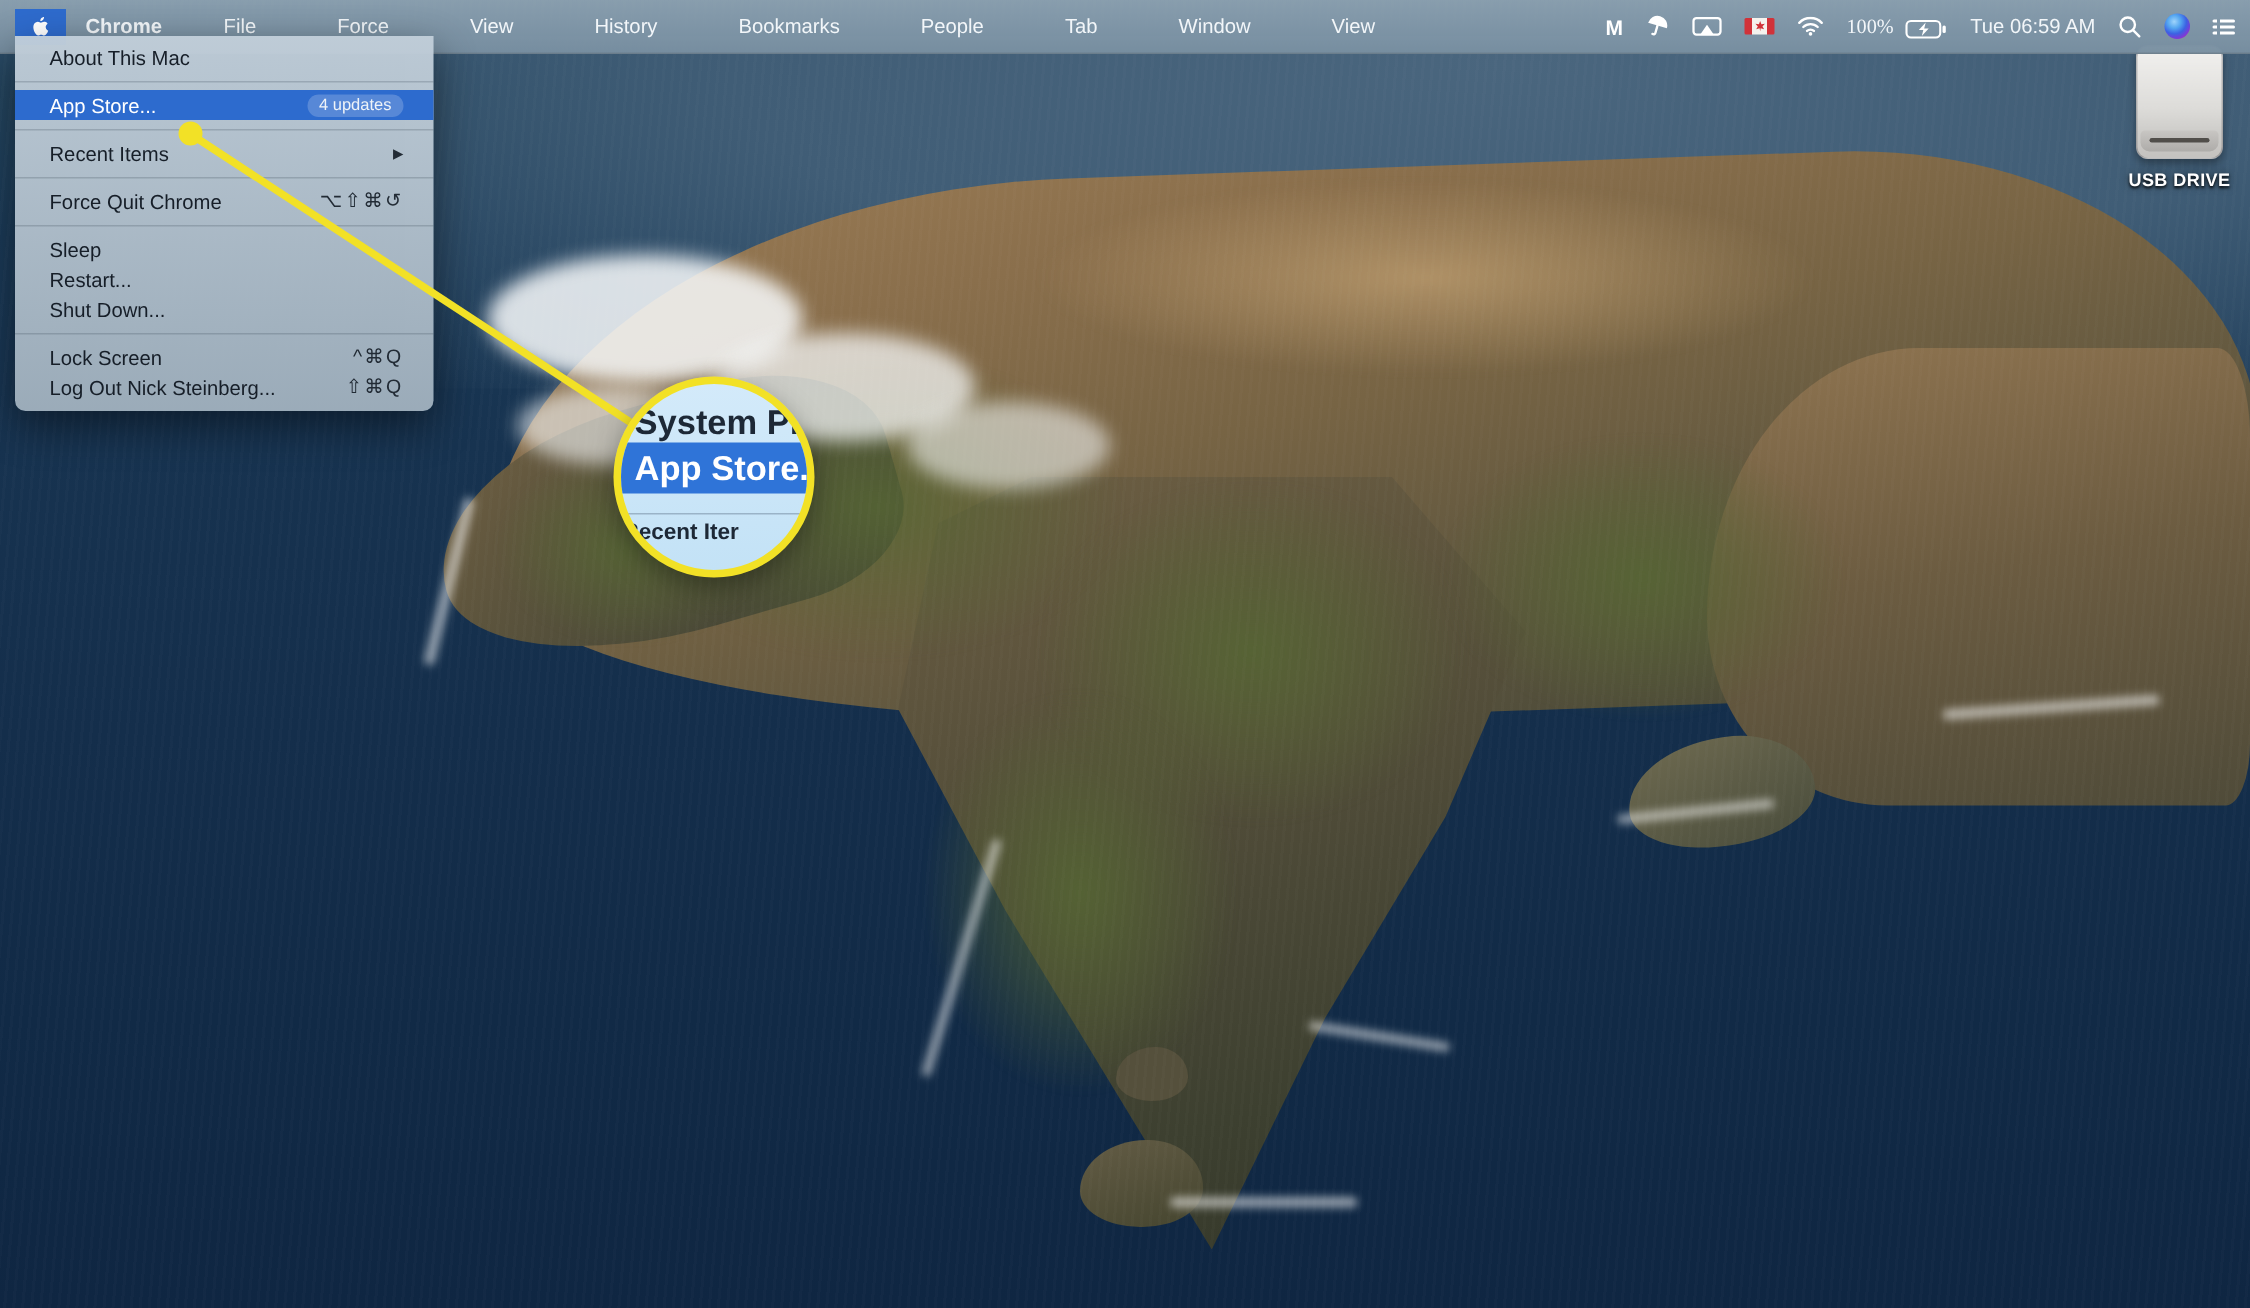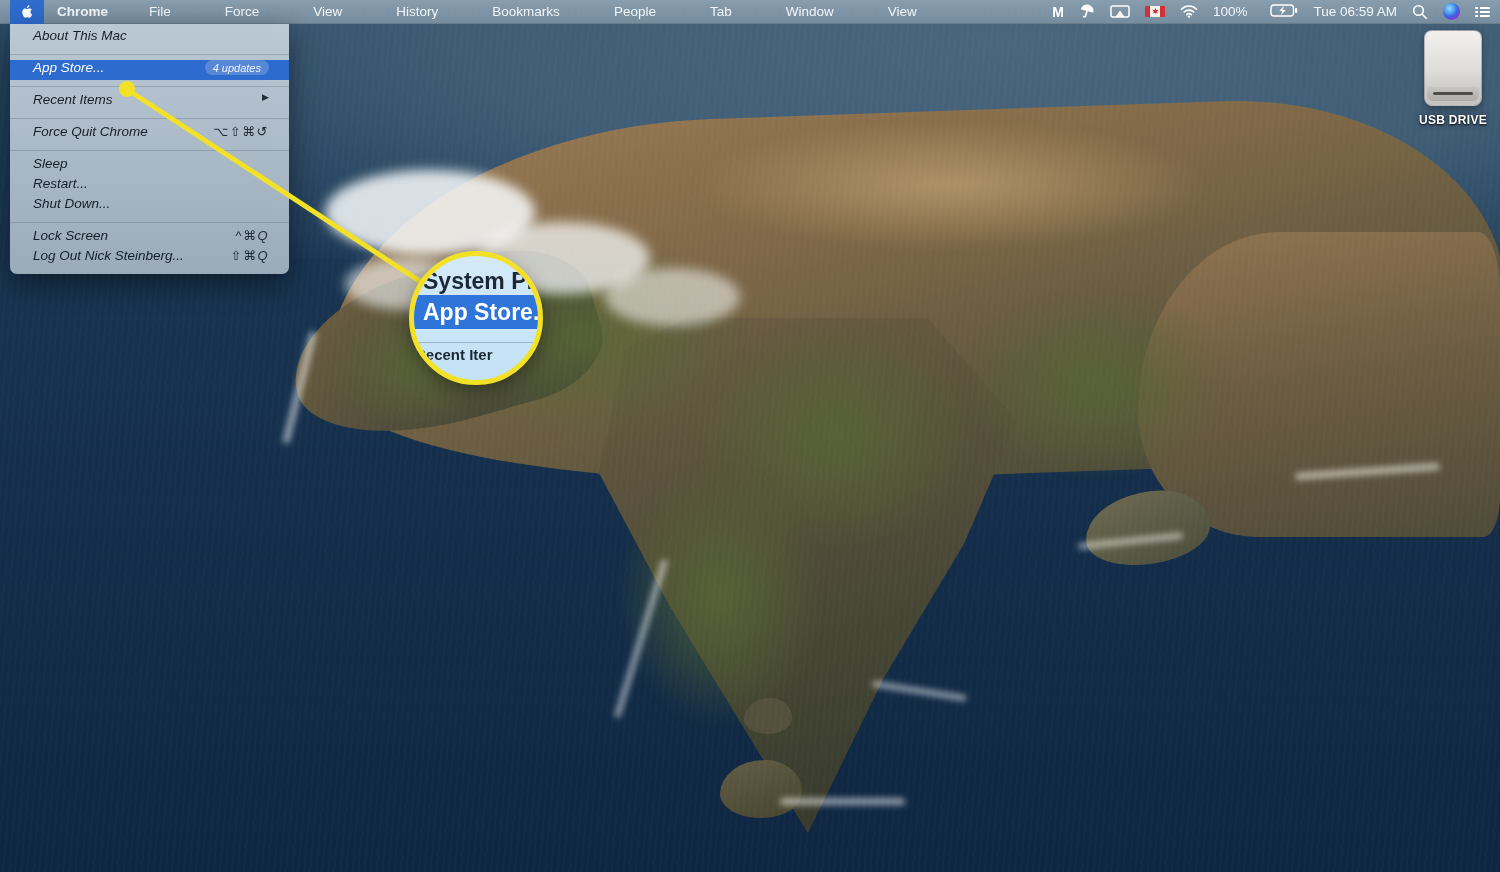--- a/index.html
+++ b/index.html
@@ -12,47 +12,47 @@
   
   .wallpaper{position:absolute;inset:0;z-index:0;overflow:hidden;
     background:linear-gradient(180deg,#30506c 0%,#24455f 7%,#1b3a57 18%,#173350 34%,#142e4b 56%,#112a46 78%,#0f2642 100%);}
   .blob{position:absolute;}
   .grn{background:radial-gradient(closest-side,rgba(86,102,52,.85),rgba(86,102,52,0));filter:blur(2px);}
   .cloud{border-radius:50%;filter:blur(6px);background:rgba(248,250,252,.85);}
   .islet{border-radius:55% 45% 50% 50%/60% 55% 45% 42%;}
   .surf{background:rgba(255,255,255,.55);filter:blur(3px);border-radius:4px;}
   .tex{position:absolute;inset:0;background:repeating-linear-gradient(95deg,rgba(255,255,255,.015) 0 2px,transparent 2px 6px);}
   
-  .menubar{position:absolute;top:0;left:0;right:0;height:24px;z-index:5;
+  .menubar{position:absolute;top:0;left:0;right:0;height:36px;z-index:5;
     display:flex;align-items:center;font-size:13.5px;color:#f2f6f9;
     background:linear-gradient(180deg,rgba(139,160,176,.97),rgba(120,143,161,.97));
     border-bottom:1px solid rgba(20,30,40,.25);padding-right:10px;box-sizing:border-box;}
   .apple-cell{width:34px;height:24px;margin-left:10px;display:flex;align-items:center;justify-content:center;}
   .apple-cell.active{background:#2e6bcd;}
   .mb-app{font-weight:700;margin:0 14px 0 13px;}
   .mb-item{margin:0 27px;}
   .mb-right{margin-left:auto;display:flex;align-items:center;gap:15px;}
   .mb-right svg{display:block;}
   .mglyph{font-weight:700;font-size:14px;color:#fff;}
   .flag{width:20px;height:11px;position:relative;border-radius:1px;
     background:linear-gradient(90deg,#d13239 0 25%,#f5f2ee 25% 75%,#d13239 75% 100%);}
   .leaf{position:absolute;left:7px;top:2px;width:7px;height:7px;background:#d13239;
     clip-path:polygon(50% 0,62% 30%,95% 25%,72% 52%,88% 78%,55% 68%,50% 100%,45% 68%,12% 78%,28% 52%,5% 25%,38% 30%);}
-  .batt-group{display:flex;align-items:flex-start;gap:23px;}
+  .batt-group{display:flex;align-items:flex-end;gap:8px;font-family:Liberation Serif, serif;}
   .siri{width:17px;height:17px;border-radius:50%;
     background:radial-gradient(circle at 38% 32%,#9fd4fb 0%,#54a6f0 28%,#3b62e3 52%,#7a3bd8 72%,#b83a9a 88%,#2a1e52 100%);}
   .nc-icon{width:15px;}
   .nc-icon div{height:2px;margin:2px 0;border-radius:1px;
     background:linear-gradient(90deg,#fff 0 3px,rgba(255,255,255,0) 3px 5px,#fff 5px 100%);}
   
   .menu-panel{position:absolute;left:10px;top:24px;width:279px;z-index:6;box-sizing:border-box;
     background:linear-gradient(180deg,rgba(193,206,217,.96),rgba(160,176,189,.96));
     border-radius:0 0 7px 7px;box-shadow:0 10px 28px rgba(0,0,0,.45);
     padding:4px 0 6px 0;font-size:13.5px;color:#161e28;}
-  .mi{height:20px;display:flex;align-items:flex-start;justify-content:space-between;padding:0 20px 0 23px;font-style:italic;}
+  .mi{height:20px;display:flex;align-items:center;justify-content:space-between;padding:0 20px 0 23px;}
   .mi.hl{background:#2d6bce;color:#fff;}
   .sep{height:1px;margin:5.5px 0;background:rgba(50,62,76,.22);}
   .badge{font-size:11px;padding:1.5px 8px;border-radius:9px;background:rgba(255,255,255,.38);color:#1b242e;}
   .mi.hl .badge{background:rgba(255,255,255,.2);color:#eef3f8;}
   .sc{font-size:13px;letter-spacing:1.5px;color:#222b35;}
   .arr{font-size:9px;color:#222b35;}
   
   .pointer-svg{position:absolute;inset:0;z-index:8;pointer-events:none;}
   .callout{position:absolute;left:409px;top:251px;width:134px;height:134px;z-index:9;
     border-radius:50%;border:5px solid #f2e126;overflow:hidden;box-sizing:border-box;

